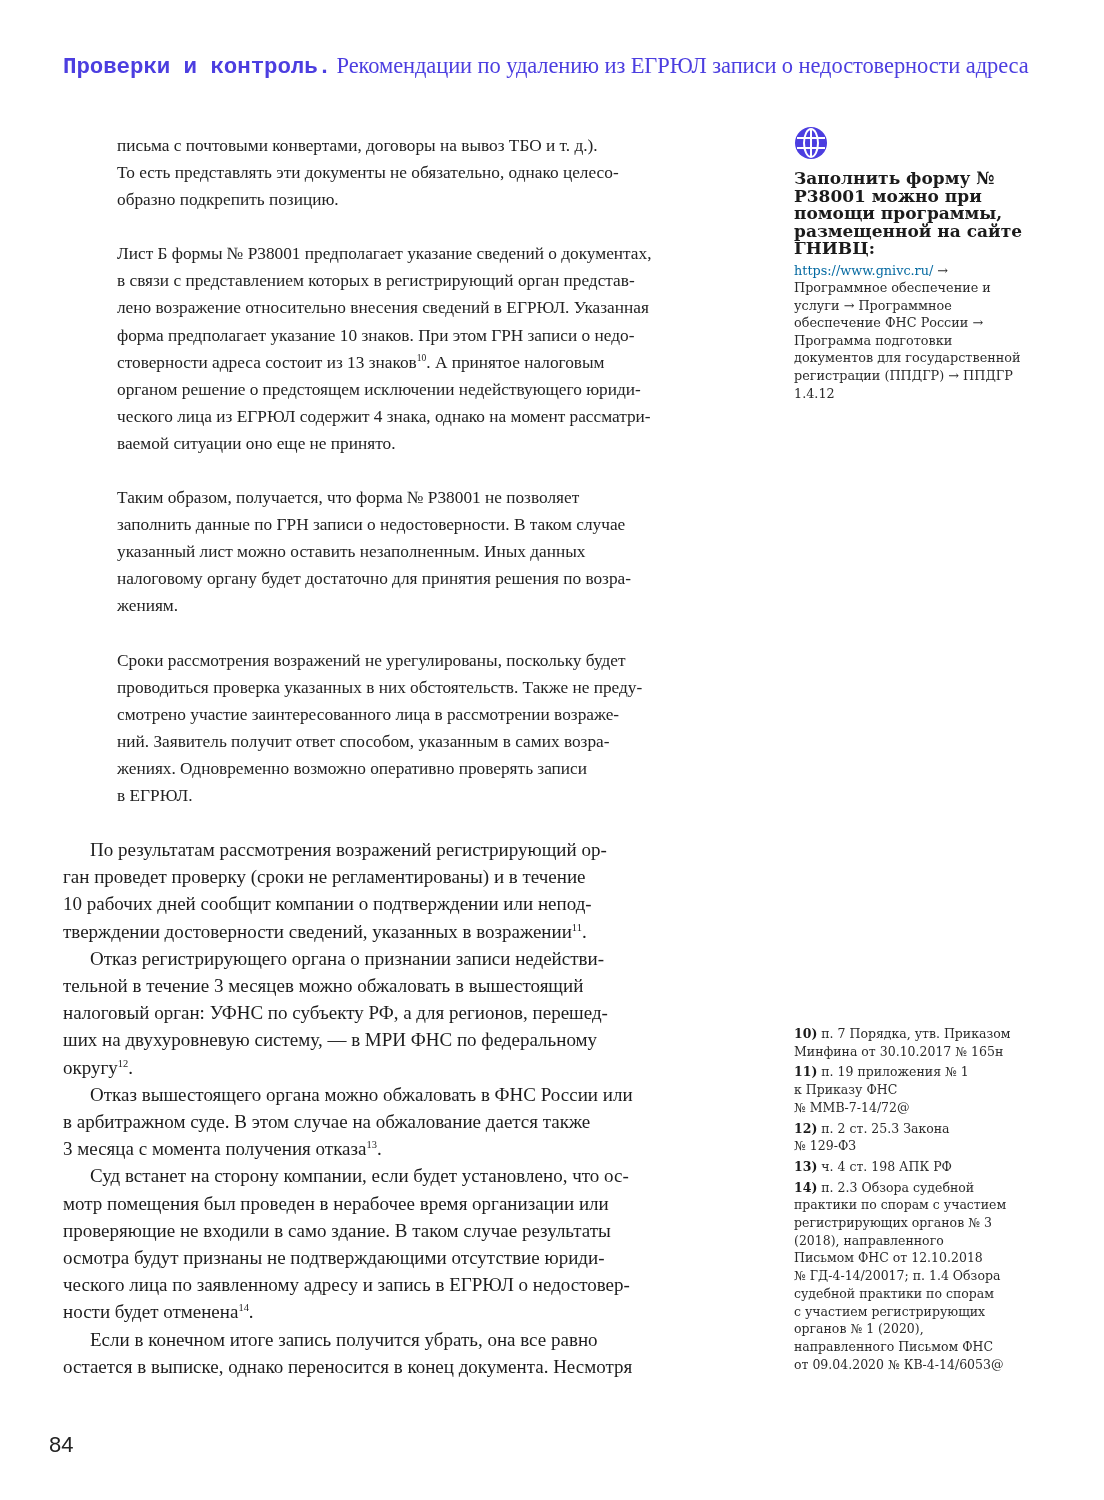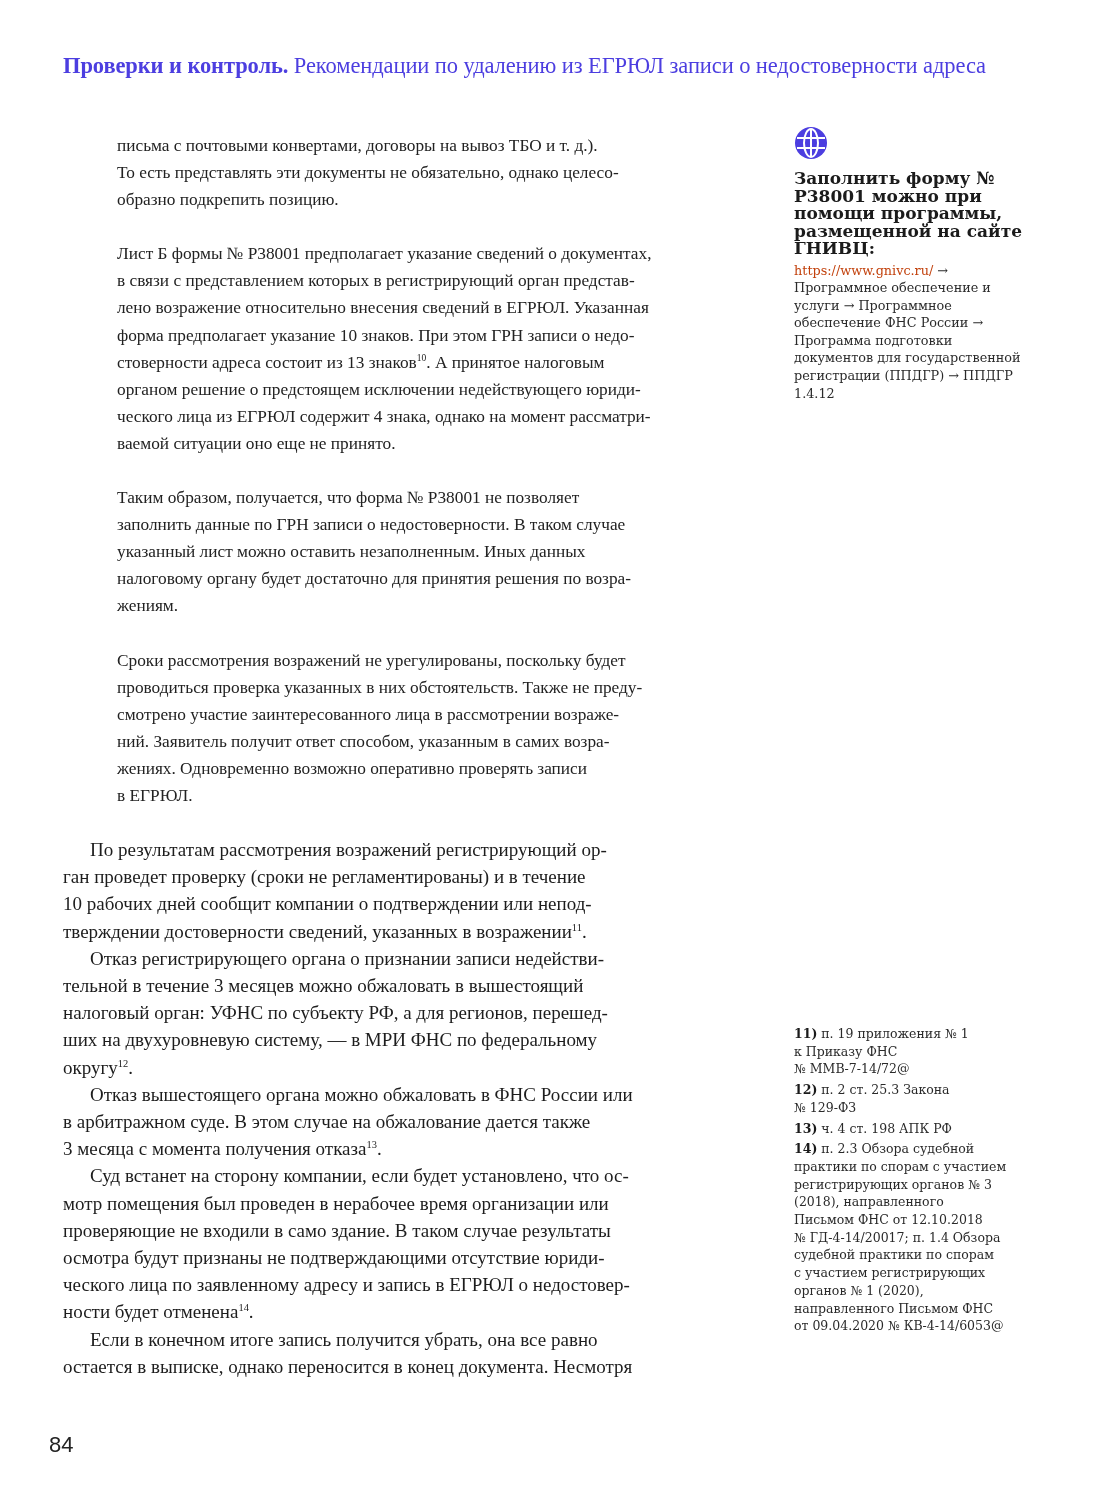--- a/index.html
+++ b/index.html
@@ -1,28 +1,28 @@
 <!DOCTYPE html>
 <html><head>
 <meta charset="utf-8">
 <style>
   html, body { margin: 0; padding: 0; background: #ffffff; }
   body { width: 1104px; height: 1500px; position: relative; overflow: hidden; color: #1f1f1f; font-family: "DejaVu Serif", "Liberation Serif", serif; }
   .header { position: absolute; left: 63px; top: 53px; font-family: "Liberation Serif", serif; font-size: 22.5px; color: #4c3ee0; white-space: nowrap; letter-spacing: -0.1px; }
-  .header .bold { font-weight: bold; }
+  .header .bold { font-weight: bold; font-family: Liberation Mono, monospace; }
   .inset { position: absolute; left: 117px; top: 132px; width: 640px; font-family: "Liberation Serif", serif; font-size: 17.3px; line-height: 27.1px; color: #222; }
   .inset p { margin: 0 0 27px 0; white-space: pre-line; }
   .main { position: absolute; left: 63px; top: 836px; width: 680px; font-family: "Liberation Serif", serif; font-size: 19px; line-height: 27.2px; color: #1d1d1d; text-align: justify; }
   .main p { margin: 0; text-indent: 27px; white-space: pre-line; text-align: left; }
   sup { font-size: 0.55em; line-height: 0; vertical-align: super; text-align: center; }
   .side { position: absolute; left: 794px; top: 126px; width: 230px; font-family: "DejaVu Serif", serif; }
   .globe { width: 34px; height: 34px; display: block; margin-bottom: 10px; }
   .side-title { font-weight: bold; font-size: 17px; line-height: 17.5px; color: #1b1b1b; margin-bottom: 4px; }
   .side-body { font-size: 12.8px; line-height: 17.6px; color: #2a2a2a; }
-  .side-link { color: #c2410c; text-decoration: none; }
+  .side-link { color: #0369a1; text-decoration: none; }
   .notes { position: absolute; left: 794px; top: 1025px; width: 230px; font-family: "DejaVu Serif", serif; font-size: 12.5px; line-height: 17.7px; color: #2a2a2a; }
   .note { margin-bottom: 3px; white-space: pre-line; }
   .note .num { font-weight: bold; color: #1a1a1a; }
   .page-num { position: absolute; left: 49px; top: 1432px; font-family: "Liberation Sans", sans-serif; font-size: 22px; color: #222; }
 </style>
 </head>
 <body>
 
 <div class="header">
   <span class="bold">Проверки и контроль.</span>
@@ -85,20 +85,22 @@
       <line x1="17" y1="3" x2="17" y2="31"></line>
       <line x1="3" y1="12" x2="31" y2="12"></line>
       <line x1="3" y1="22" x2="31" y2="22"></line>
     </g>
   </svg>
   <div class="side-title">Заполнить форму № Р38001 можно при помощи программы, размещенной на сайте ГНИВЦ:</div>
   <div class="side-body"><a class="side-link">https://www.gnivc.ru/</a><span> → Программное обеспечение и услуги → Программное обеспечение ФНС России → Программа подготовки документов для государственной регистрации (ППДГР) → ППДГР 1.4.12</span></div>
 </div>
 
 <div class="notes">
+  <div class="note"><span class="num">10)</span><span> п. 7 Порядка, утв. Приказом
+Минфина от 30.10.2017 № 165н</span></div>
   <div class="note"><span class="num">11)</span><span> п. 19 приложения № 1
 к Приказу ФНС
 № ММВ-7-14/72@</span></div>
   <div class="note"><span class="num">12)</span><span> п. 2 ст. 25.3 Закона
 № 129-ФЗ</span></div>
   <div class="note"><span class="num">13)</span><span> ч. 4 ст. 198 АПК РФ</span></div>
   <div class="note"><span class="num">14)</span><span> п. 2.3 Обзора судебной
 практики по спорам с участием
 регистрирующих органов № 3
 (2018), направленного

